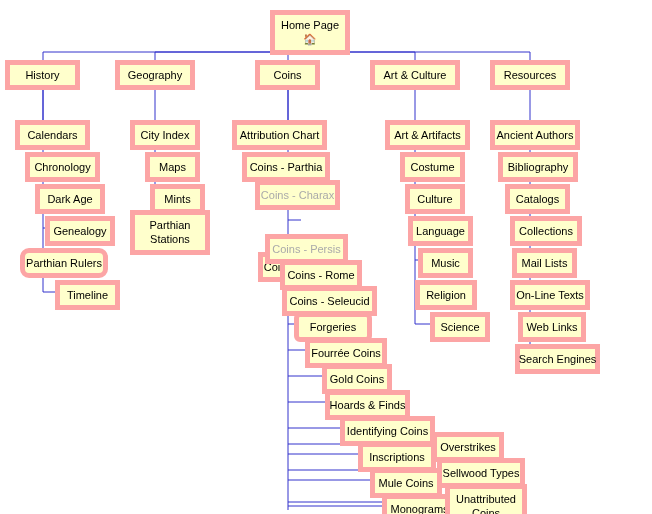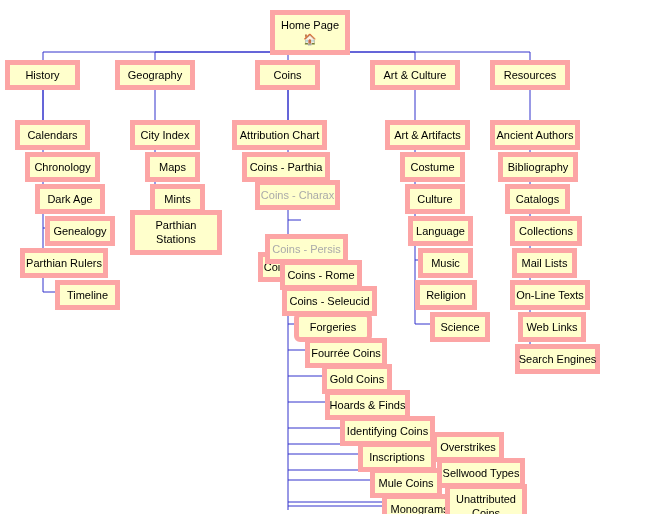--- a/index.html
+++ b/index.html
@@ -119,26 +119,26 @@
 <div class="node" style="left: 270px; top: 10px; width: 80px; min-height: 32px; display: flex; align-items: center; justify-content: center; line-height: 1.3; font-size: 11px;">Home Page<br>🏠</div>
     <div class="node" style="left: 5px; top: 60px; width: 75px; min-height: 28px; display: flex; align-items: center; justify-content: center; line-height: 1.3;">History</div>
     <div class="node" style="left: 115px; top: 60px; width: 80px; min-height: 28px; display: flex; align-items: center; justify-content: center; line-height: 1.3;">Geography</div>
     <div class="node" style="left: 255px; top: 60px; width: 65px; min-height: 28px; display: flex; align-items: center; justify-content: center; line-height: 1.3;">Coins</div>
     <div class="node" style="left: 370px; top: 60px; width: 90px; min-height: 28px; display: flex; align-items: center; justify-content: center; line-height: 1.3;">Art &amp; Culture</div>
     <div class="node" style="left: 490px; top: 60px; width: 80px; min-height: 28px; display: flex; align-items: center; justify-content: center; line-height: 1.3;">Resources</div>
     <div class="node" style="left: 15px; top: 120px; width: 75px; min-height: 24px; display: flex; align-items: center; justify-content: center; line-height: 1.3;">Calendars</div>
     <div class="node" style="left: 25px; top: 152px; width: 75px; min-height: 24px; display: flex; align-items: center; justify-content: center; line-height: 1.3;">Chronology</div>
     <div class="node" style="left: 35px; top: 184px; width: 70px; min-height: 24px; display: flex; align-items: center; justify-content: center; line-height: 1.3;">Dark Age</div>
     <div class="node" style="left: 45px; top: 216px; width: 70px; min-height: 24px; display: flex; align-items: center; justify-content: center; line-height: 1.3;">Genealogy</div>
-    <div class="node" style="left: 20px; top: 248px; width: 88px; min-height: 24px; display: flex; align-items: center; justify-content: center; line-height: 1.3;">Parthian Rulers</div>
+    <div class="node" style="left: 20px; top: 248px; width: 88px; min-height: 24px; display: flex; align-items: center; justify-content: center; line-height: 1.3; border-radius: 9px;">Parthian Rulers</div>
     <div class="node" style="left: 55px; top: 280px; width: 65px; min-height: 24px; display: flex; align-items: center; justify-content: center; line-height: 1.3;">Timeline</div>
     <div class="node" style="left: 130px; top: 120px; width: 70px; min-height: 24px; display: flex; align-items: center; justify-content: center; line-height: 1.3;">City Index</div>
     <div class="node" style="left: 145px; top: 152px; width: 55px; min-height: 24px; display: flex; align-items: center; justify-content: center; line-height: 1.3;">Maps</div>
     <div class="node" style="left: 150px; top: 184px; width: 55px; min-height: 24px; display: flex; align-items: center; justify-content: center; line-height: 1.3;">Mints</div>
-    <div class="node" style="left: 130px; top: 210px; width: 92px; min-height: 36px; display: flex; align-items: center; justify-content: center; line-height: 1.3;">Parthian<br>Stations</div>
+    <div class="node" style="left: 130px; top: 210px; width: 80px; min-height: 36px; display: flex; align-items: center; justify-content: center; line-height: 1.3;">Parthian<br>Stations</div>
     <div class="node" style="left: 232px; top: 120px; width: 95px; min-height: 24px; display: flex; align-items: center; justify-content: center; line-height: 1.3;">Attribution Chart</div>
     <div class="node" style="left: 242px; top: 152px; width: 88px; min-height: 24px; display: flex; align-items: center; justify-content: center; line-height: 1.3;">Coins - Parthia</div>
     <div class="node grayed" style="left: 255px; top: 180px; width: 85px; min-height: 24px; display: flex; align-items: center; justify-content: center; line-height: 1.3;">Coins - Charax</div>
     <div class="node" style="left: 258px; top: 208px; width: 88px; min-height: 24px; display: flex; align-items: center; justify-content: center; line-height: 1.3; margin-top: 44px;">Coins - Elymais</div>
     <div class="node grayed" style="left: 265px; top: 234px; width: 83px; min-height: 24px; display: flex; align-items: center; justify-content: center; line-height: 1.3;">Coins - Persis</div>
     <div class="node" style="left: 280px; top: 260px; width: 82px; min-height: 24px; display: flex; align-items: center; justify-content: center; line-height: 1.3;">Coins - Rome</div>
     <div class="node" style="left: 282px; top: 286px; width: 95px; min-height: 24px; display: flex; align-items: center; justify-content: center; line-height: 1.3;">Coins - Seleucid</div>
     <div class="node" style="left: 294px; top: 312px; width: 78px; min-height: 24px; display: flex; align-items: center; justify-content: center; line-height: 1.3; border-radius: 6px;">Forgeries</div>
     <div class="node" style="left: 305px; top: 338px; width: 82px; min-height: 24px; display: flex; align-items: center; justify-content: center; line-height: 1.3;">Fourrée Coins</div>
     <div class="node" style="left: 322px; top: 364px; width: 70px; min-height: 24px; display: flex; align-items: center; justify-content: center; line-height: 1.3;">Gold Coins</div>

